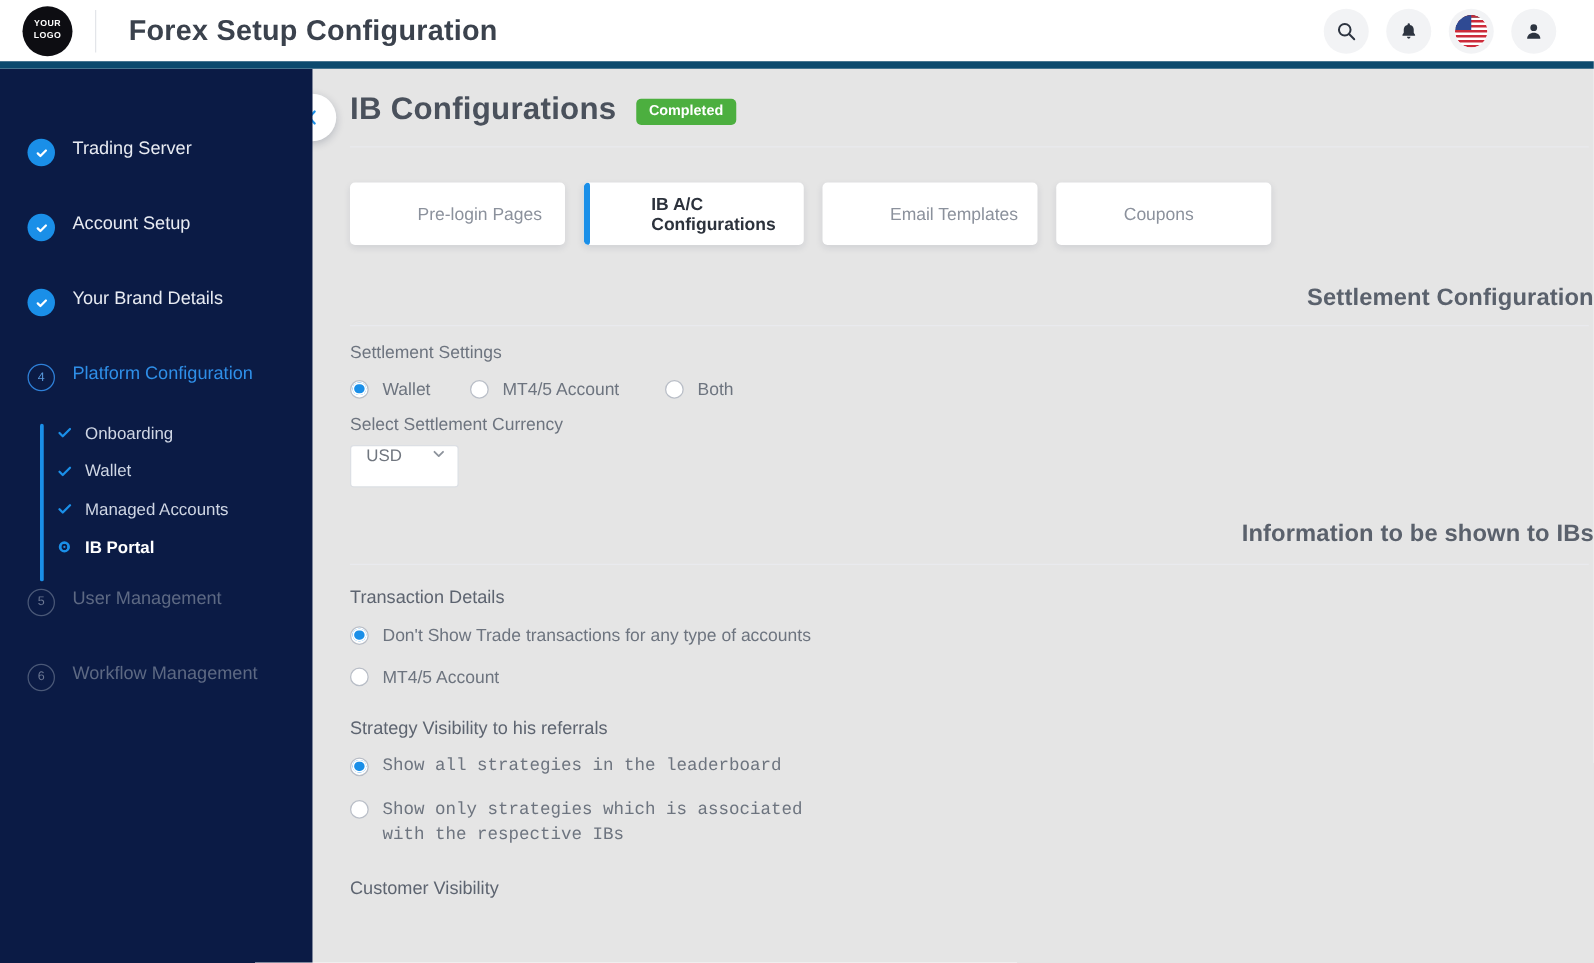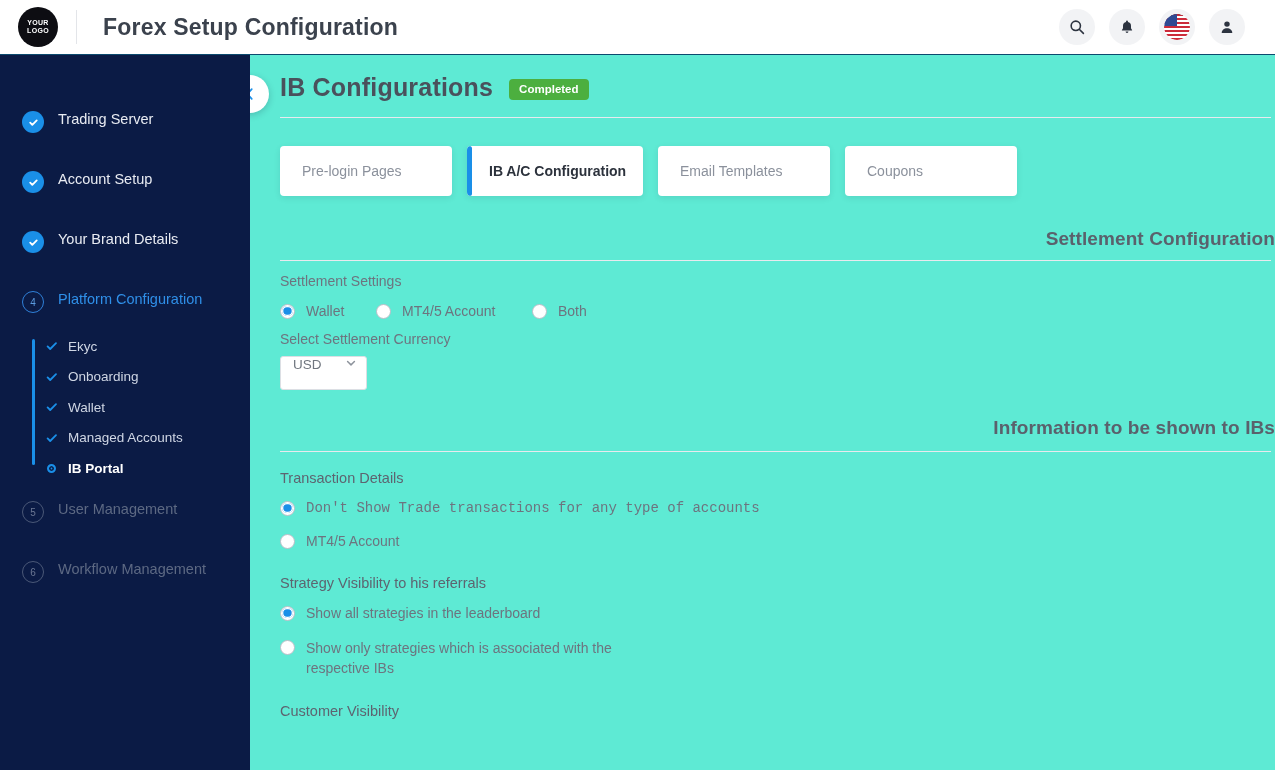--- a/index.html
+++ b/index.html
@@ -8,21 +8,21 @@
     overflow: hidden;
     font-family: "Liberation Sans", sans-serif;
     background: #ffffff;
   }
 
   
   .topbar {
     position: absolute; top: 0; left: 0;
     width: 1275px; height: 55px;
     background: #ffffff;
-    border-bottom: 1px solid #0c4a6e;
+    border-bottom: 6px solid #0c4a6e;
     display: flex; align-items: center;
     z-index: 30;
   }
   .logo-wrap { width: 76px; display: flex; justify-content: center; align-items: center; }
   .logo {
     width: 40px; height: 40px; border-radius: 50%;
     background: #0d0d12; color: #ffffff;
     display: flex; flex-direction: column;
     align-items: center; justify-content: center;
     font-size: 7px; font-weight: bold; line-height: 1.15;
@@ -99,21 +99,21 @@
     box-shadow: inset 0 0 0 1.6px #0b1b45;
     margin-left: 1px;
   }
   .subnav-label { margin-left: 8px; font-size: 13.5px; color: #cfd6e4; }
   .subnav-label.active { color: #ffffff; font-weight: bold; text-align: center; }
 
   
   .main {
     position: absolute; top: 55px; left: 250px;
     width: 1025px; height: 715px;
-    background: #5eead4;
+    background: #e5e5e5;
     padding: 0 0 0 30px;
     z-index: 10;
   }
   .collapse-btn {
     position: absolute; left: -19px; top: 20px;
     width: 38px; height: 38px; border-radius: 50%;
     background: #ffffff; box-shadow: 0 2px 7px rgba(18,30,60,.22);
     display: flex; align-items: center; justify-content: center;
     cursor: pointer; z-index: 40;
   }
@@ -132,21 +132,21 @@
   
   .tabs { display: flex; gap: 15px; margin-top: 28px; }
   .tab {
     width: 172px; height: 50px;
     background: #ffffff; border-radius: 4px;
     box-shadow: 0 2px 6px rgba(30,40,70,.10);
     display: flex; align-items: center;
     padding-left: 22px; cursor: pointer;
     position: relative; overflow: hidden;
   }
-  .tab-label { font-size: 14px; color: #8b919c; }
+  .tab-label { font-size: 14px; color: #8b919c; margin-left: 32px; }
   .tab.active { width: 176px; }
   .tab.active .tab-label { color: #2c323c; font-weight: bold; }
   .tab-bar {
     position: absolute; left: 0; top: 0;
     width: 5px; height: 100%;
     background: #1a8fe8; border-radius: 3px;
   }
 
   
   .section-title {
@@ -271,28 +271,20 @@
   </div>
 
   <div class="nav-item">
     <span class="step-circle step-current">4</span>
     <span class="nav-label current">Platform Configuration</span>
   </div>
 
   <div class="subnav">
     <div class="subnav-line"></div>
 
-    <div class="subnav-item">
-      <span class="subnav-check">
-        <svg width="12" height="12" viewBox="0 0 12 12" fill="none" stroke="#1a8fe8" stroke-width="1.8" stroke-linecap="round" stroke-linejoin="round">
-            <path d="M1.6 6.4l2.6 2.6 5.8-5.8"></path>
-          </svg>
-      </span>
-      <span class="subnav-label">Ekyc</span>
-    </div>
 
     <div class="subnav-item">
       <span class="subnav-check">
         <svg width="12" height="12" viewBox="0 0 12 12" fill="none" stroke="#1a8fe8" stroke-width="1.8" stroke-linecap="round" stroke-linejoin="round">
             <path d="M1.6 6.4l2.6 2.6 5.8-5.8"></path>
           </svg>
       </span>
       <span class="subnav-label">Onboarding</span>
     </div>
 
@@ -348,21 +340,21 @@
     </div>
     <div class="rule"></div>
   </div>
 
   <div class="tabs">
     <div class="tab">
       <span class="tab-label">Pre-login Pages</span>
     </div>
     <div class="tab active">
       <span class="tab-bar"></span>
-      <span class="tab-label">IB A/C Configuration</span>
+      <span class="tab-label">IB A/C Configurations</span>
     </div>
     <div class="tab">
       <span class="tab-label">Email Templates</span>
     </div>
     <div class="tab">
       <span class="tab-label">Coupons</span>
     </div>
   </div>
 
   <div class="section-title-wrap">
@@ -395,32 +387,32 @@
       </svg>
     </div>
   </div>
 
   <div class="section-title-wrap" style="margin-top:27px;">
     <div class="section-title">Information to be shown to IBs</div>
     <div class="rule" style="margin-top:12px;"></div>
 
     <div class="group-label" style="margin-top:18px;">Transaction Details</div>
     <div style="margin-top:14px;">
-      <div class="radio-opt" style="margin-bottom:17px;font-family:Liberation Mono, monospace;">
+      <div class="radio-opt" style="margin-bottom:17px;">
         <span class="radio checked"></span>
         <span class="radio-text">Don't Show Trade transactions for any type of accounts</span>
       </div>
       <div class="radio-opt">
         <span class="radio"></span>
         <span class="radio-text">MT4/5 Account</span>
       </div>
     </div>
 
     <div class="group-label" style="margin-top:26px;">Strategy Visibility to his referrals</div>
-    <div style="margin-top:14px;">
+    <div style="margin-top:14px;font-family:Liberation Mono, monospace;">
       <div class="radio-opt" style="margin-bottom:17px;">
         <span class="radio checked"></span>
         <span class="radio-text">Show all strategies in the leaderboard</span>
       </div>
       <div class="radio-opt" style="align-items:flex-start;">
         <span class="radio" style="margin-top:2px;"></span>
 
         <span class="radio-text" style="max-width:340px; line-height:1.45;">Show only strategies which is associated with the respective IBs</span>
       </div>
     </div>

